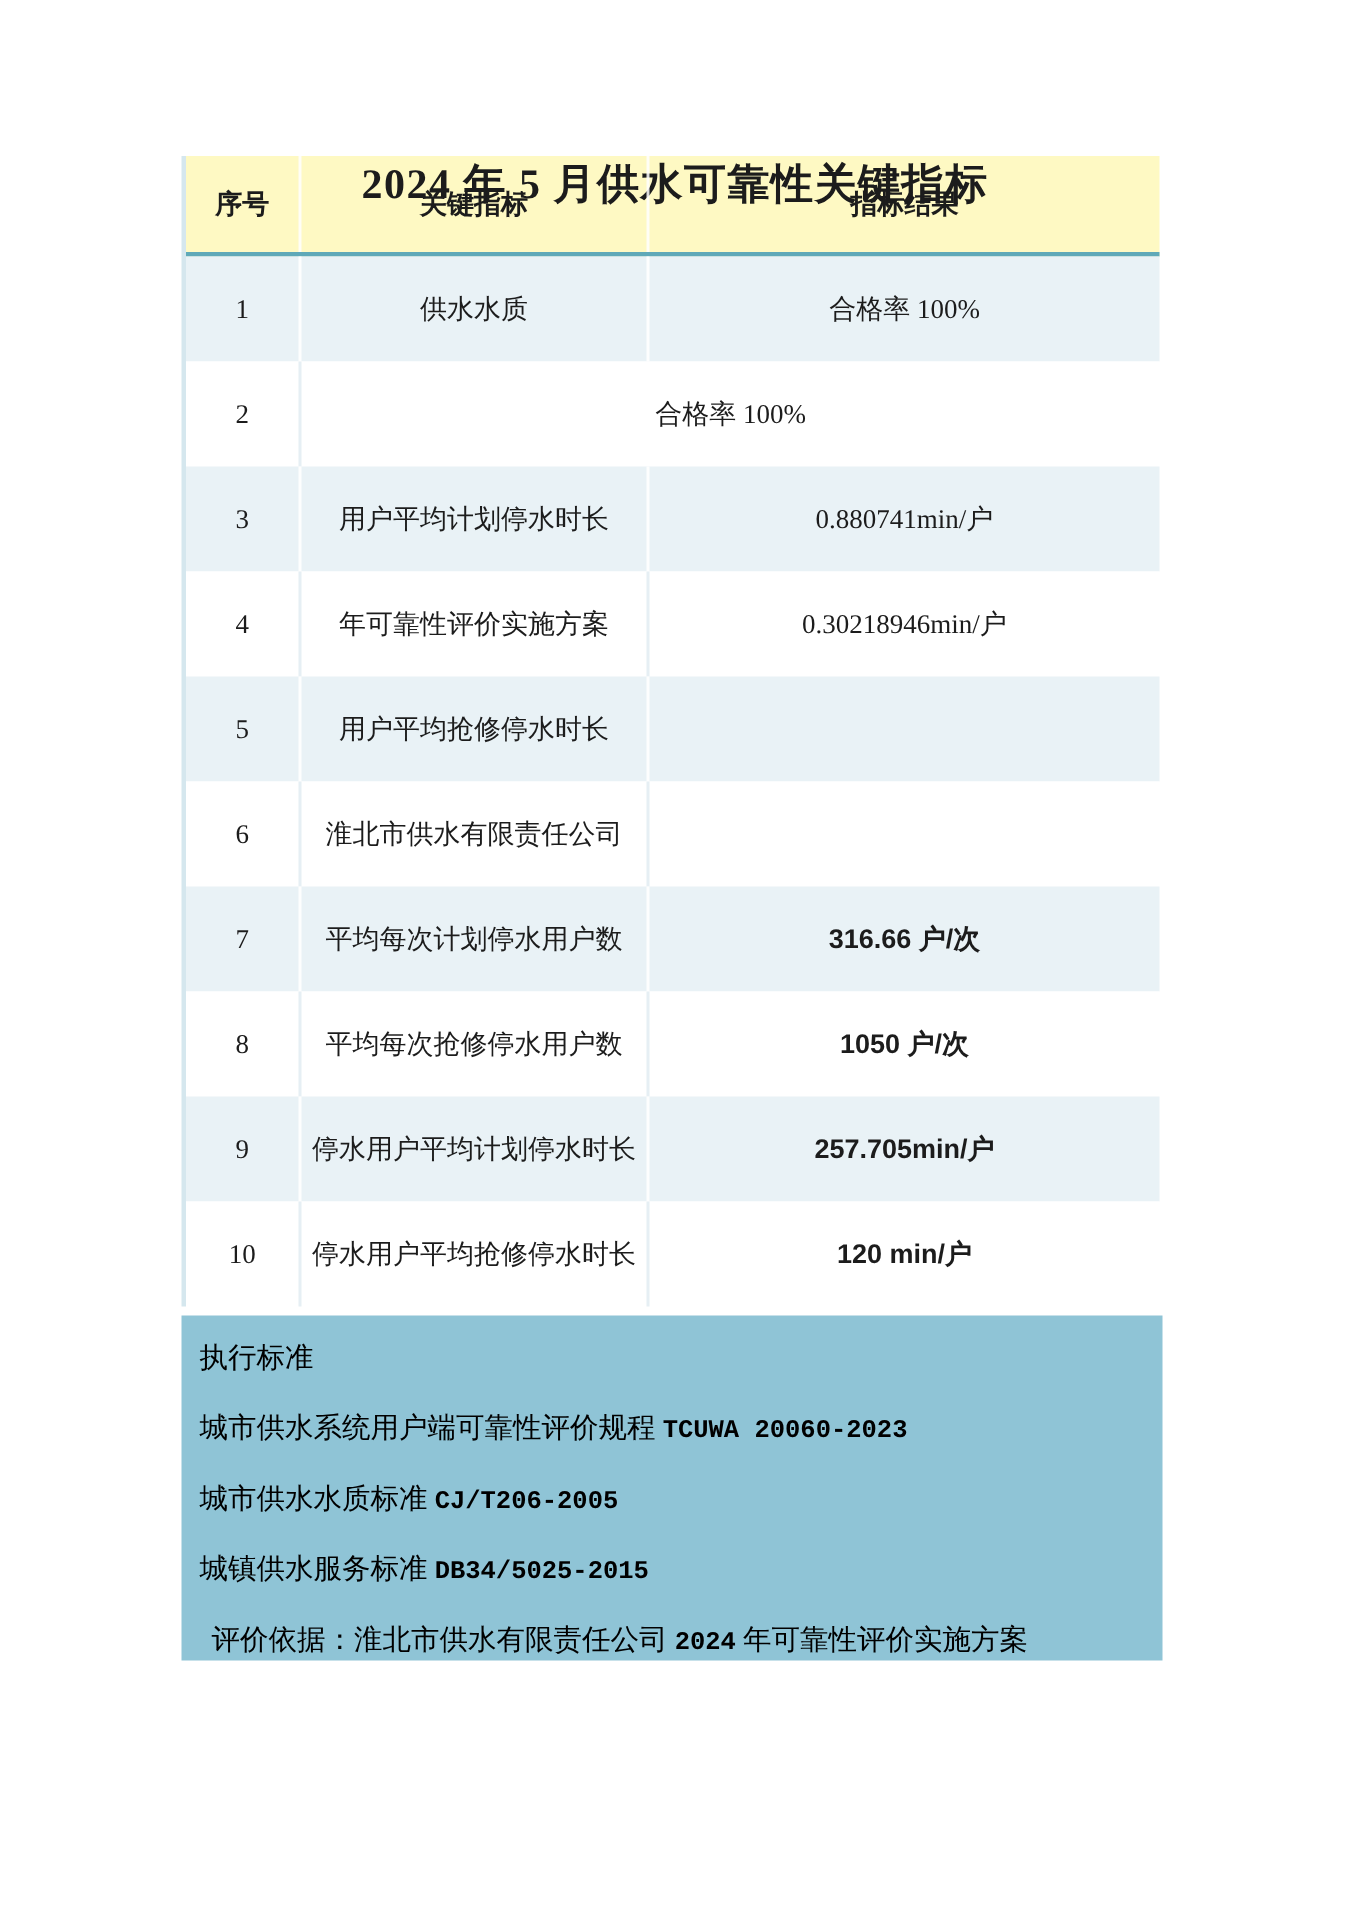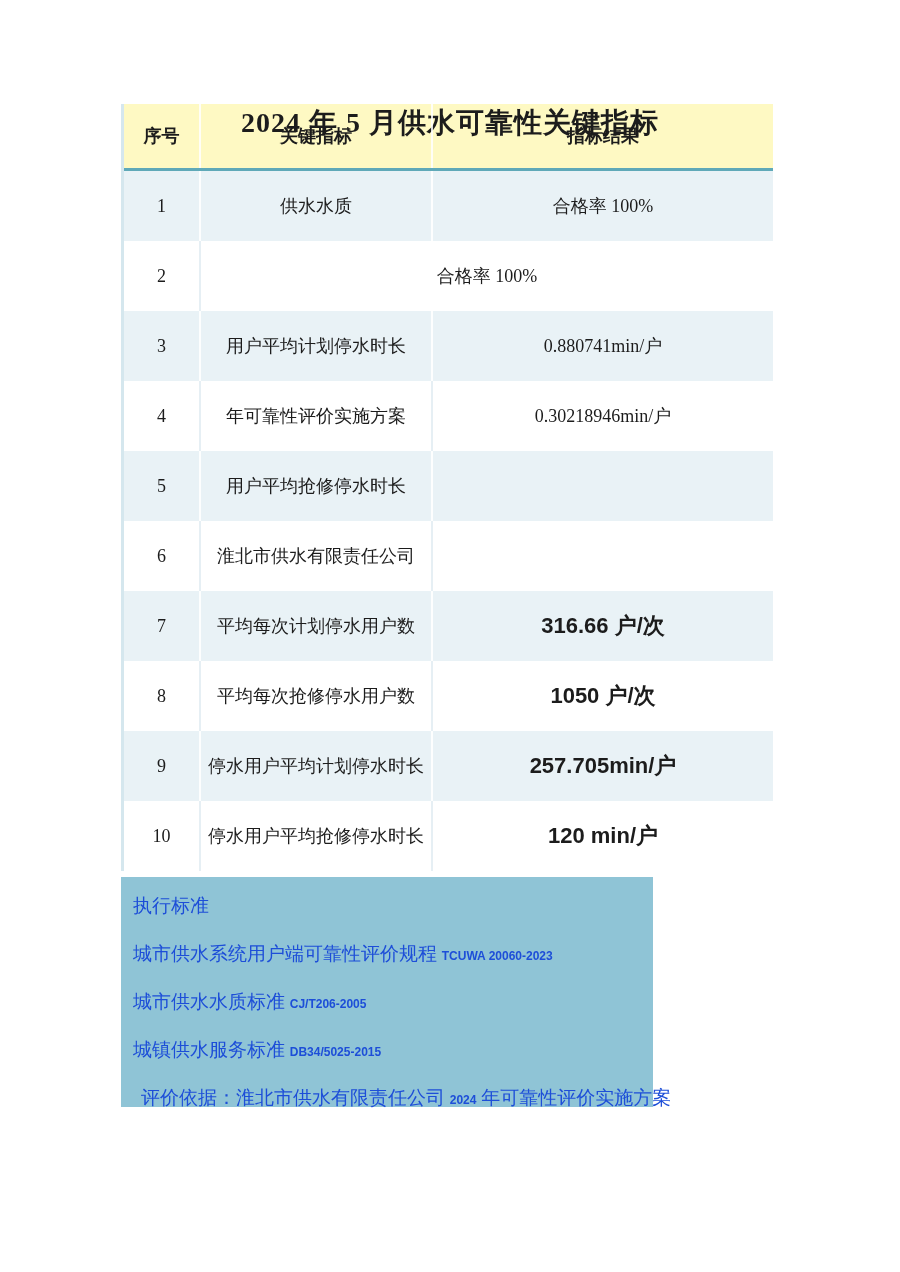--- a/index.html
+++ b/index.html
@@ -46,39 +46,39 @@
   }
   .c1 { width:77px; }
   .c2 { width:232px; }
   .c3 { flex:1; }
   .thead .c1, .thead .c2 { border-right:2px solid rgba(255,255,255,0.85); }
   .trow.odd  .c1, .trow.odd  .c2 { border-right:2px solid rgba(255,255,255,0.9); }
   .trow.even .c1, .trow.even .c2 { border-right:2px solid #e6eff4; }
   .result-bold {
     font-family:"Liberation Sans","DejaVu Sans",sans-serif;
     font-weight:600;
-    font-size:22px;
+    font-size:18px;
   }
   .footer {
     margin-left:121px;
     margin-top:6px;
-    width:532px;
+    width:654px;
     height:230px;
     background:#8fc4d6;
     padding:6px 10px 0 12px;
     font-size:19px;
     line-height:45px;
-    color:#1d4ed8;
+    color:#000000;
   }
   .footer-line { white-space:nowrap; }
   .footer-line.indented { padding-left:8px; }
   .latin {
-    font-family:Liberation Sans, sans-serif;
+    font-family:Liberation Mono, monospace;
     font-weight:600;
-    font-size:12px;
+    font-size:17px;
   }
 </style>
 </head>
 <body>
 
 <div class="doc-title">2024 年 5 月供水可靠性关键指标</div>
 
 <div class="table-wrap">
   <div class="thead">
     <div class="cell c1">序号</div>

